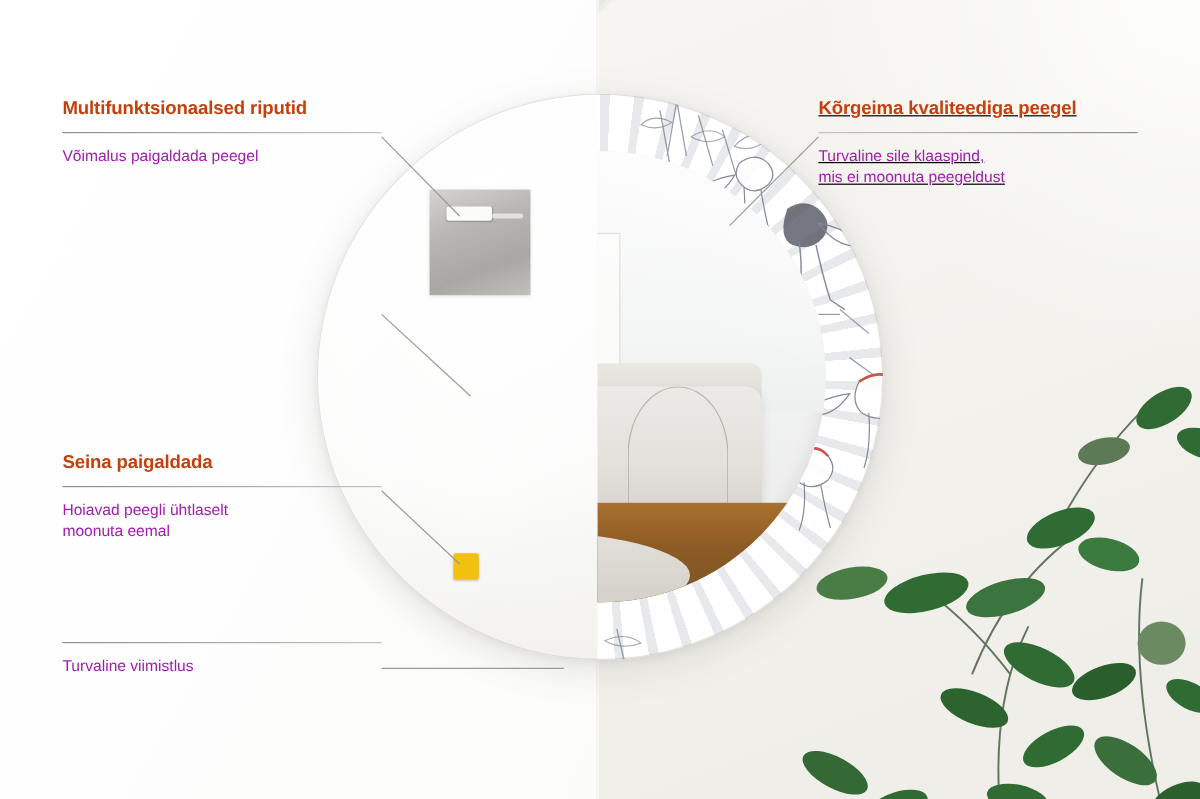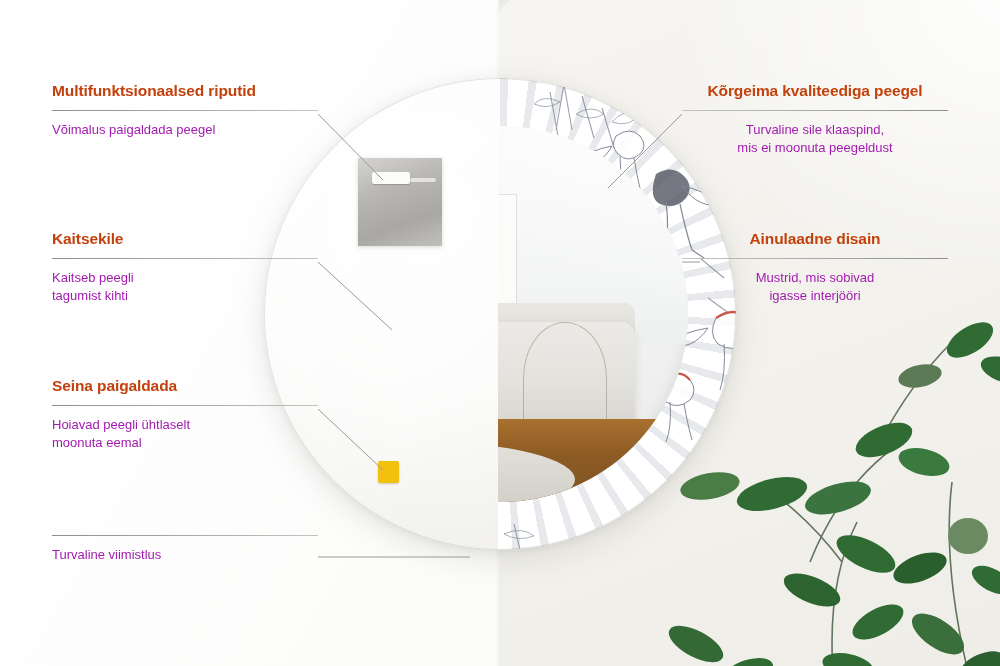--- a/index.html
+++ b/index.html
@@ -139,21 +139,21 @@
   }
   .label .rule{
     height:1px;margin:9px 0 10px 0;
     background:linear-gradient(to right,#8e8e8e,#b8b8b6);
   }
   .label p{
     margin:0;font-size:13px;line-height:1.42;color:#a21caf;font-weight:400;
   }
   .label.left{left:52px;width:266px;text-align:left;}
   .label.left .rule{background:linear-gradient(to right,#8e8e8e,#c3c3c0);}
-  .label.right{width:266px;text-align:center;}
+  .label.right{width:266px;text-align:left;text-decoration:underline;}
   .label.right .rule{background:linear-gradient(to left,#8e8e8e,#c3c3c0);}
 
   .l1{top:82px;} .l2{top:230px;} .l3{top:377px;} .l4{top:526px;}
   .r1{right:52px;top:82px;} .r2{right:52px;top:230px;}
 
   
   .plant{position:absolute;right:-12px;bottom:-16px;width:360px;height:360px;}
   .plant svg{width:100%;height:100%;}
 </style>
 </head>
@@ -264,52 +264,40 @@
       <path d="M682,262 L700,262"></path>
     </g>
   </svg>
 
   <div class="label left l1">
     <h3>Multifunktsionaalsed riputid</h3>
     <div class="rule"></div>
     <p>Võimalus paigaldada peegel</p>
   </div>
 
-  <div class="label left l2">
-    <h3>Kaitsekile</h3>
-    <div class="rule"></div>
-    <p>Kaitseb peegli</p>
-    <p>tagumist kihti</p>
-  </div>
 
   <div class="label left l3">
     <h3>Seina paigaldada</h3>
     <div class="rule"></div>
     <p>Hoiavad peegli ühtlaselt</p>
     <p>moonuta eemal</p>
   </div>
 
   <div class="label left l4">
     <div class="rule"></div>
     <p>Turvaline viimistlus</p>
   </div>
 
   <div class="label right r1">
     <h3>Kõrgeima kvaliteediga peegel</h3>
     <div class="rule"></div>
     <p>Turvaline sile klaaspind,</p>
     <p>mis ei moonuta peegeldust</p>
   </div>
 
-  <div class="label right r2">
-    <h3>Ainulaadne disain</h3>
-    <div class="rule"></div>
-    <p>Mustrid, mis sobivad</p>
-    <p>igasse interjööri</p>
-  </div>
 
   <div class="plant">
     <svg viewBox="0 0 360 360">
       <g stroke="#53684f" stroke-width="1.6" fill="none" opacity="0.9">
         <path d="M300,20 q-40,40 -70,96"></path>
         <path d="M250,120 q-60,40 -92,120"></path>
         <path d="M205,200 q-30,60 -24,150"></path>
         <path d="M300,160 q-10,80 16,190"></path>
         <path d="M120,170 q40,30 70,70"></path>
       </g>

